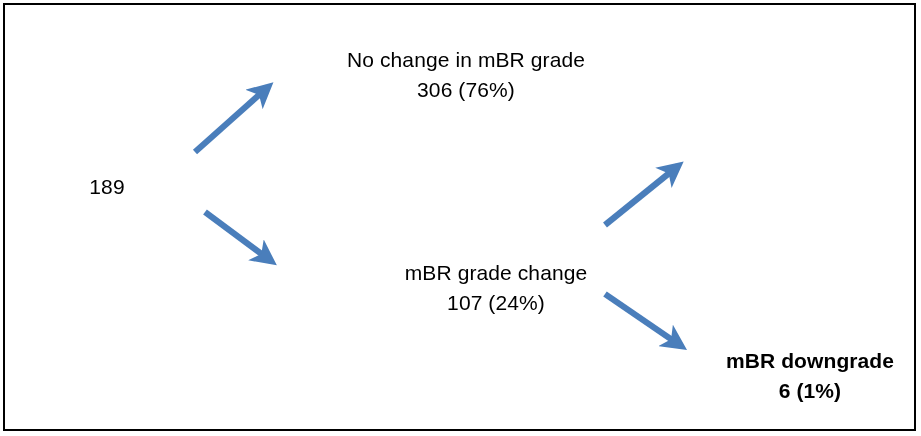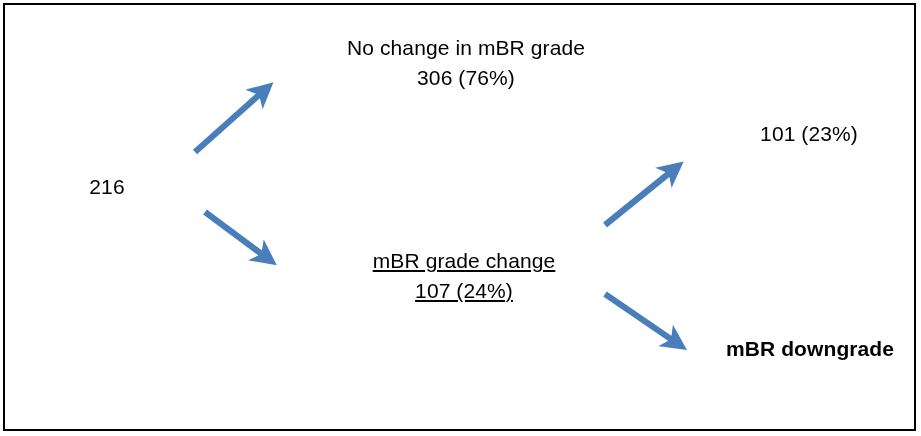--- a/index.html
+++ b/index.html
@@ -36,27 +36,27 @@
   .node {
     position: absolute;
     text-align: center;
     color: #000000;
     font-family: "Liberation Sans", sans-serif;
     font-size: 21px;
     line-height: 1.42;
     white-space: nowrap;
     letter-spacing: 0.1px;
   }
-  .node .line1 { display: block; }
+  .node .line1 { display: block; margin-top: 12px; }
   .node .line2 { display: block; }
 
   
   #node-total        { left: 107px; top: 172px; transform: translateX(-50%); }
   #node-nochange     { left: 466px; top: 33px;  transform: translateX(-50%); }
-  #node-gradechange  { left: 464px; top: 246px; transform: translateX(-50%); text-decoration: underline; }
+  #node-gradechange  { left: 496px; top: 246px; transform: translateX(-50%); }
   #node-upgrade      { left: 809px; top: 119px; transform: translateX(-50%); }
   #node-downgrade    { left: 810px; top: 334px; transform: translateX(-50%); font-weight: bold; }
 </style>
 </head>
 <body>
 
 <div id="canvas">
 
   <div id="frame"></div>
 
@@ -70,34 +70,34 @@
     <line x1="195" y1="152" x2="268" y2="87" stroke="#4A7EBB" stroke-width="6.2" stroke-linecap="butt" marker-end="url(#head)"></line>
 
     <line x1="205" y1="212" x2="271" y2="261" stroke="#4A7EBB" stroke-width="6.2" stroke-linecap="butt" marker-end="url(#head)"></line>
 
     <line x1="605" y1="225" x2="678" y2="166" stroke="#4A7EBB" stroke-width="6.2" stroke-linecap="butt" marker-end="url(#head)"></line>
 
     <line x1="605" y1="294" x2="681" y2="346" stroke="#4A7EBB" stroke-width="6.2" stroke-linecap="butt" marker-end="url(#head)"></line>
   </svg>
 
   <div class="node" id="node-total">
-    <span class="line2">216</span>
+    <span class="line2">189</span>
   </div>
 
   <div class="node" id="node-nochange">
     <span class="line1">No change in mBR grade</span>
     <span class="line2">306 (76%)</span>
   </div>
 
   <div class="node" id="node-gradechange">
     <span class="line1">mBR grade change</span>
     <span class="line2">107 (24%)</span>
   </div>
 
   <div class="node" id="node-upgrade">
-    <span class="line2">101 (23%)</span>
   </div>
 
   <div class="node" id="node-downgrade">
     <span class="line1">mBR downgrade</span>
+    <span class="line2">6 (1%)</span>
   </div>
 
 </div>
 
 </body></html>

